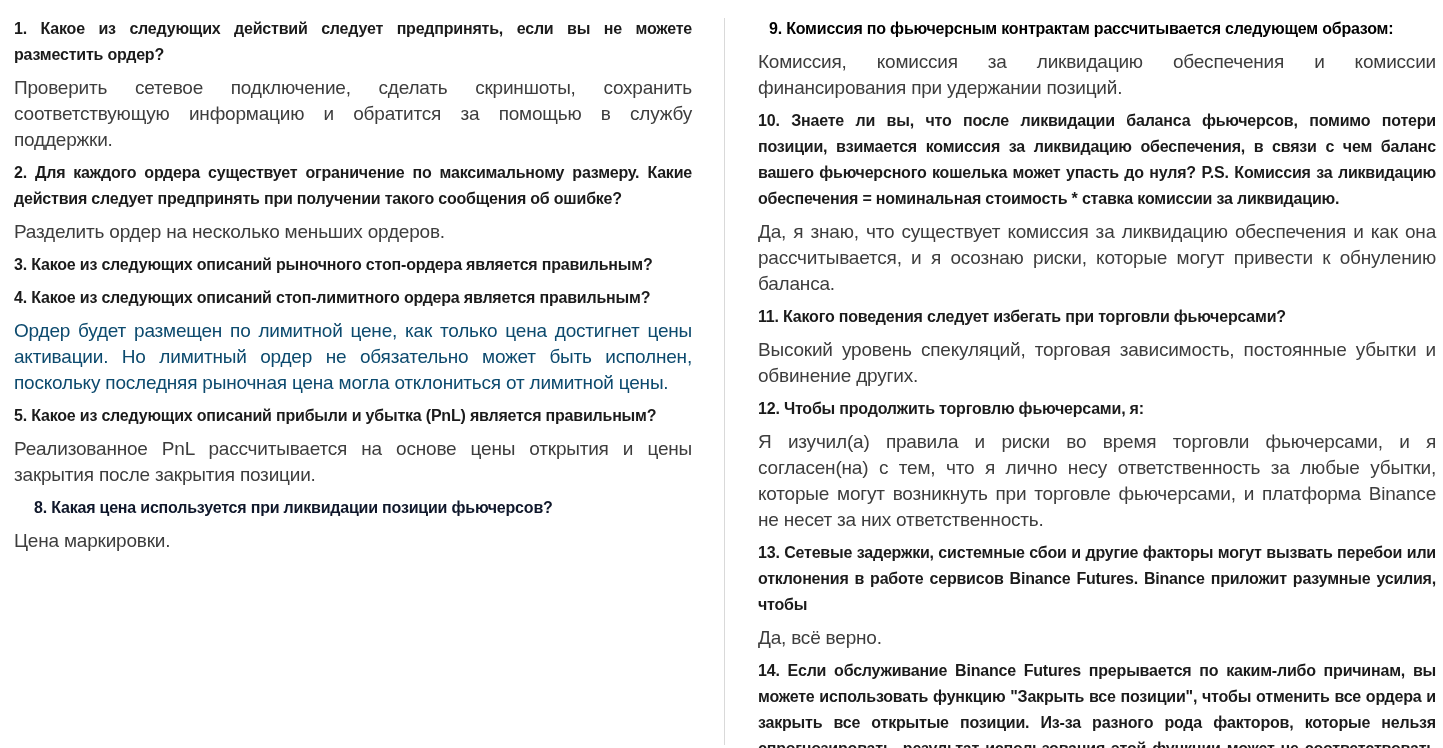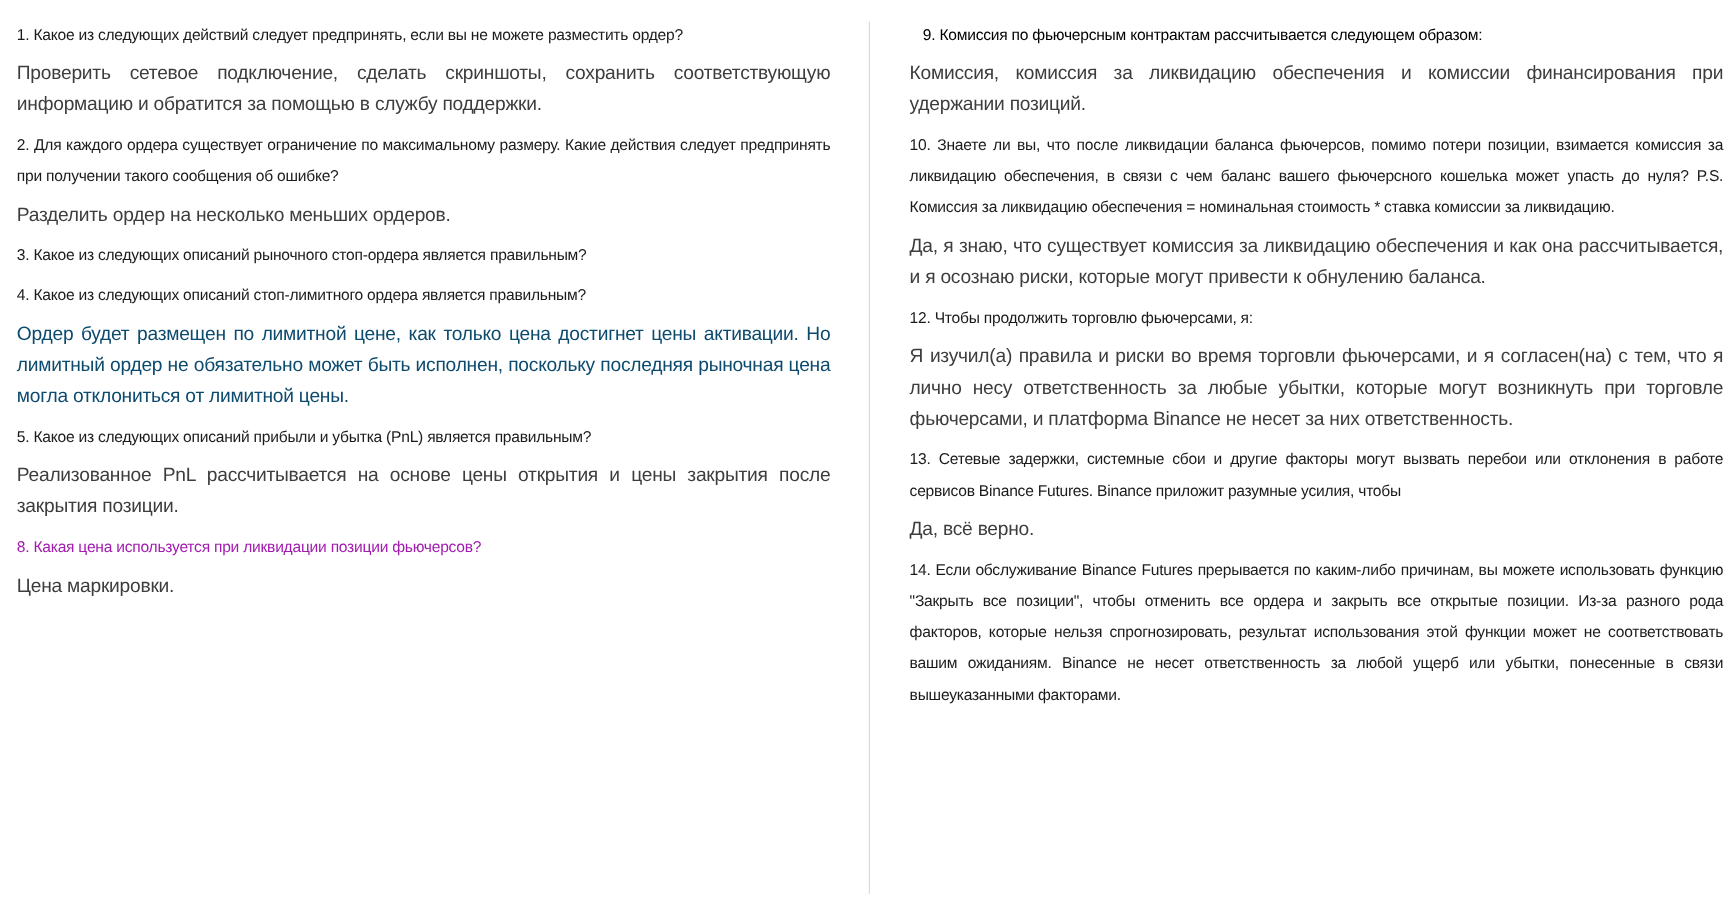--- a/index.html
+++ b/index.html
@@ -24,29 +24,29 @@
   .divider {
     position: absolute;
     left: 724px;
     top: 18px;
     bottom: 3px;
     width: 1px;
   }
   .qa { margin: 0; }
   .question {
     margin: 0 0 7px 0;
-    font-size: 13px;
+    font-size: 16px;
     line-height: 26px;
-    font-weight: 400;
+    font-weight: 700;
     letter-spacing: -0.2px;
     text-align: justify;
   }
   .answer {
     margin: 0 0 7px 0;
-    font-size: 16px;
+    font-size: 19px;
     line-height: 26px;
     font-weight: 400;
     letter-spacing: -0.2px;
     text-align: justify;
   }
 </style>
 </head>
 <body style="background: rgb(255, 255, 255);">
 
 <div class="column column-left" id="col-left">
@@ -70,36 +70,40 @@
   </section>
 
   <section class="qa">
     <h2 class="question" style="color: rgb(27, 27, 27);">5. Какое из следующих описаний прибыли и убытка (PnL) является правильным?</h2>
     <p class="answer" style="color: rgb(61, 61, 61);">Реализованное PnL рассчитывается на основе цены открытия и цены закрытия после закрытия позиции.</p>
   </section>
 
 
 
   <section class="qa">
-    <h2 class="question" style="color: #a21caf;">8. Какая цена используется при ликвидации позиции фьючерсов?</h2>
+    <h2 class="question" style="color: #0f172a; margin-left: 20px;">8. Какая цена используется при ликвидации позиции фьючерсов?</h2>
     <p class="answer" style="color: rgb(61, 61, 61);">Цена маркировки.</p>
   </section>
 </div>
 <div class="divider" id="col-divider" style="background: rgb(217, 217, 217);"></div>
 <div class="column column-right" id="col-right">
   <section class="qa">
     <h2 class="question" style="color: #000000; margin-left: 11px;">9. Комиссия по фьючерсным контрактам рассчитывается следующем образом:</h2>
     <p class="answer" style="color: rgb(61, 61, 61);">Комиссия, комиссия за ликвидацию обеспечения и комиссии финансирования при удержании позиций.</p>
   </section>
 
   <section class="qa">
     <h2 class="question" style="color: rgb(27, 27, 27);">10. Знаете ли вы, что после ликвидации баланса фьючерсов, помимо потери позиции, взимается комиссия за ликвидацию обеспечения, в связи с чем баланс вашего фьючерсного кошелька может упасть до нуля? P.S. Комиссия за ликвидацию обеспечения = номинальная стоимость * ставка комиссии за ликвидацию.</h2>
     <p class="answer" style="color: rgb(61, 61, 61);">Да, я знаю, что существует комиссия за ликвидацию обеспечения и как она рассчитывается, и я осознаю риски, которые могут привести к обнулению баланса.</p>
   </section>
 
+  <section class="qa">
+    <h2 class="question" style="color: rgb(27, 27, 27);">11. Какого поведения следует избегать при торговли фьючерсами?</h2>
+    <p class="answer" style="color: rgb(61, 61, 61);">Высокий уровень спекуляций, торговая зависимость, постоянные убытки и обвинение других.</p>
+  </section>
 
   <section class="qa">
     <h2 class="question" style="color: rgb(27, 27, 27);">12. Чтобы продолжить торговлю фьючерсами, я:</h2>
     <p class="answer" style="color: rgb(61, 61, 61);">Я изучил(а) правила и риски во время торговли фьючерсами, и я согласен(на) с тем, что я лично несу ответственность за любые убытки, которые могут возникнуть при торговле фьючерсами, и платформа Binance не несет за них ответственность.</p>
   </section>
 
   <section class="qa">
     <h2 class="question" style="color: rgb(27, 27, 27);">13. Сетевые задержки, системные сбои и другие факторы могут вызвать перебои или отклонения в работе сервисов Binance Futures. Binance приложит разумные усилия, чтобы</h2>
     <p class="answer" style="color: rgb(61, 61, 61);">Да, всё верно.</p>
   </section>

